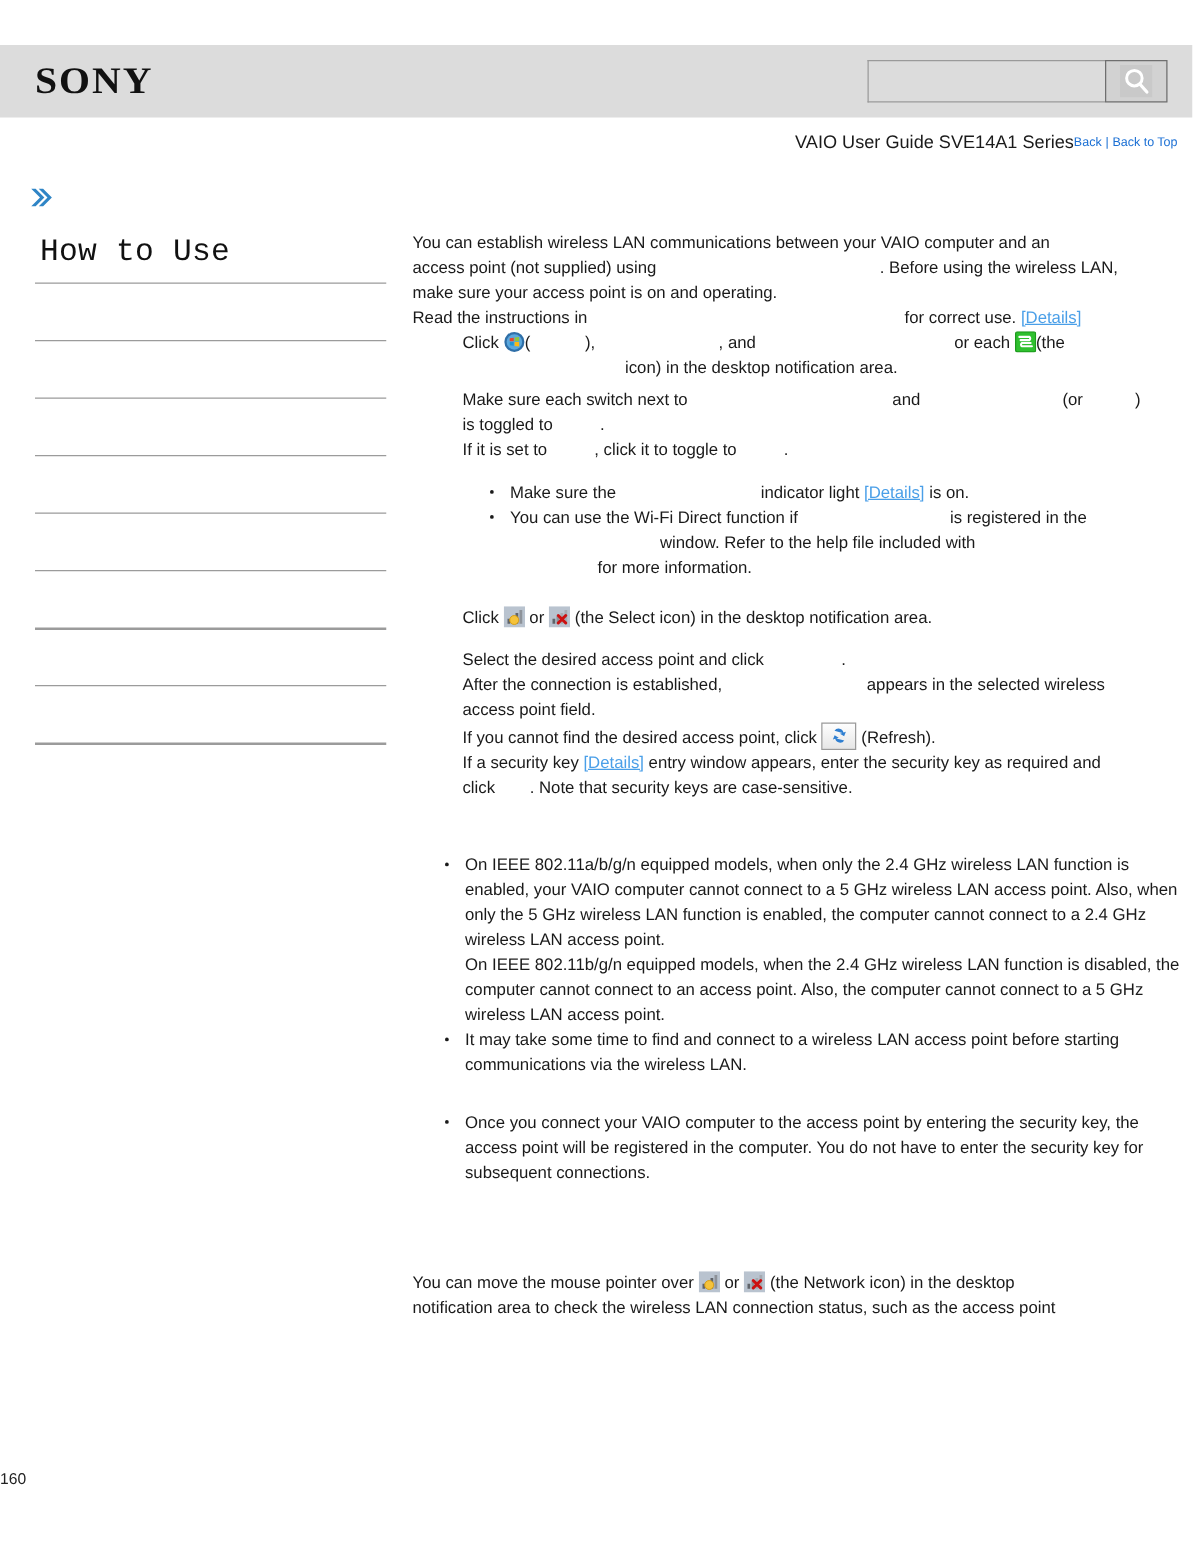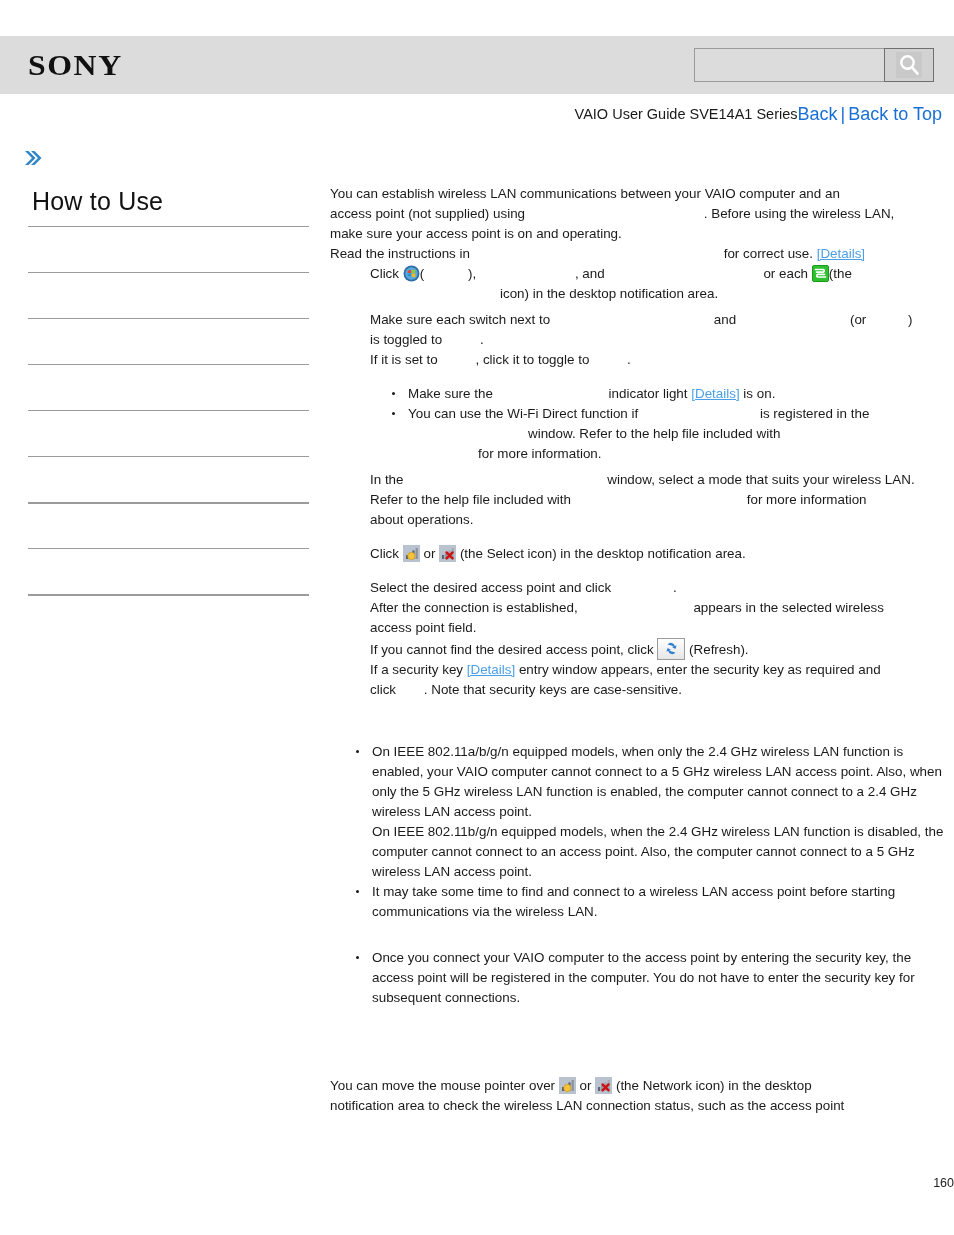--- a/index.html
+++ b/index.html
@@ -77,21 +77,21 @@
     align-items: center;
     justify-content: flex-end;
     padding: 0 12px 0 22px;
     box-sizing: border-box;
   }
   .guide-title {
     font-size: 14.5px;
     color: #1a1a1a;
   }
   .nav-links {
-    font-size: 18px;
+    font-size: 10px;
     color: #1a6fd4;
   }
   .nav-links a {
     color: #1a6fd4;
     text-decoration: none;
     cursor: pointer;
   }
   .nav-sep { color: #1a6fd4; padding: 0 3px; }
 
   
@@ -109,20 +109,21 @@
     align-items: flex-start;
   }
 
   
   .sidebar {
     width: 330px;
     flex: 0 0 330px;
     padding-left: 28px;
     box-sizing: border-box;
     padding-top: 6px;
+    font-family: Liberation Mono, monospace;
   }
   .sidebar-heading {
     font-size: 25px;
     font-weight: normal;
     color: #111;
     margin: 0;
     padding: 0 0 10px 4px;
     line-height: 1.1;
     letter-spacing: 0.2px;
   }
@@ -199,21 +200,21 @@
     text-align: center;
     line-height: 18px;
   }
   .btn-box svg { display:block; margin: 2px auto 0; }
 
   
   .pagenum {
     position: absolute;
     left: 0; right: 0;
     top: 1176px;
-    text-align: right;
+    text-align: left;
     font-size: 12.5px;
     color: #222;
   }
 </style>
 </head>
 <body>
 
 <div class="topgap"></div>
 
 <div class="header-bar">
@@ -357,31 +358,20 @@
         <span class="blank" style="width:118px"></span><span>is registered in the</span>
         <br>
         <span class="blank" style="width:120px"></span><span>window. Refer to the help file included with</span>
         <br>
         <span class="blank" style="width:70px"></span><span>for more information.</span>
       </li>
     </ul>
 
     <div class="gap-s"></div>
 
-    <div class="indent">
-      <p>
-        <span>In the</span>
-        <span class="blank" style="width:200px"></span><span>window, select a mode that suits your wireless LAN.</span>
-      </p>
-      <p>
-        <span>Refer to the help file included with</span>
-        <span class="blank" style="width:172px"></span><span>for more information</span>
-      </p>
-      <p>about operations.</p>
-    </div>
 
     <div class="gap-m"></div>
 
     <div class="indent">
       <p>
         <span>Click</span>
         <span class="ic">
           <svg width="17" height="17" viewBox="0 0 17 17">
             <rect x="0" y="0" width="17" height="17" fill="#b9c3cf"></rect>
             <rect x="3" y="10" width="2.2" height="4" fill="#60646a"></rect>

